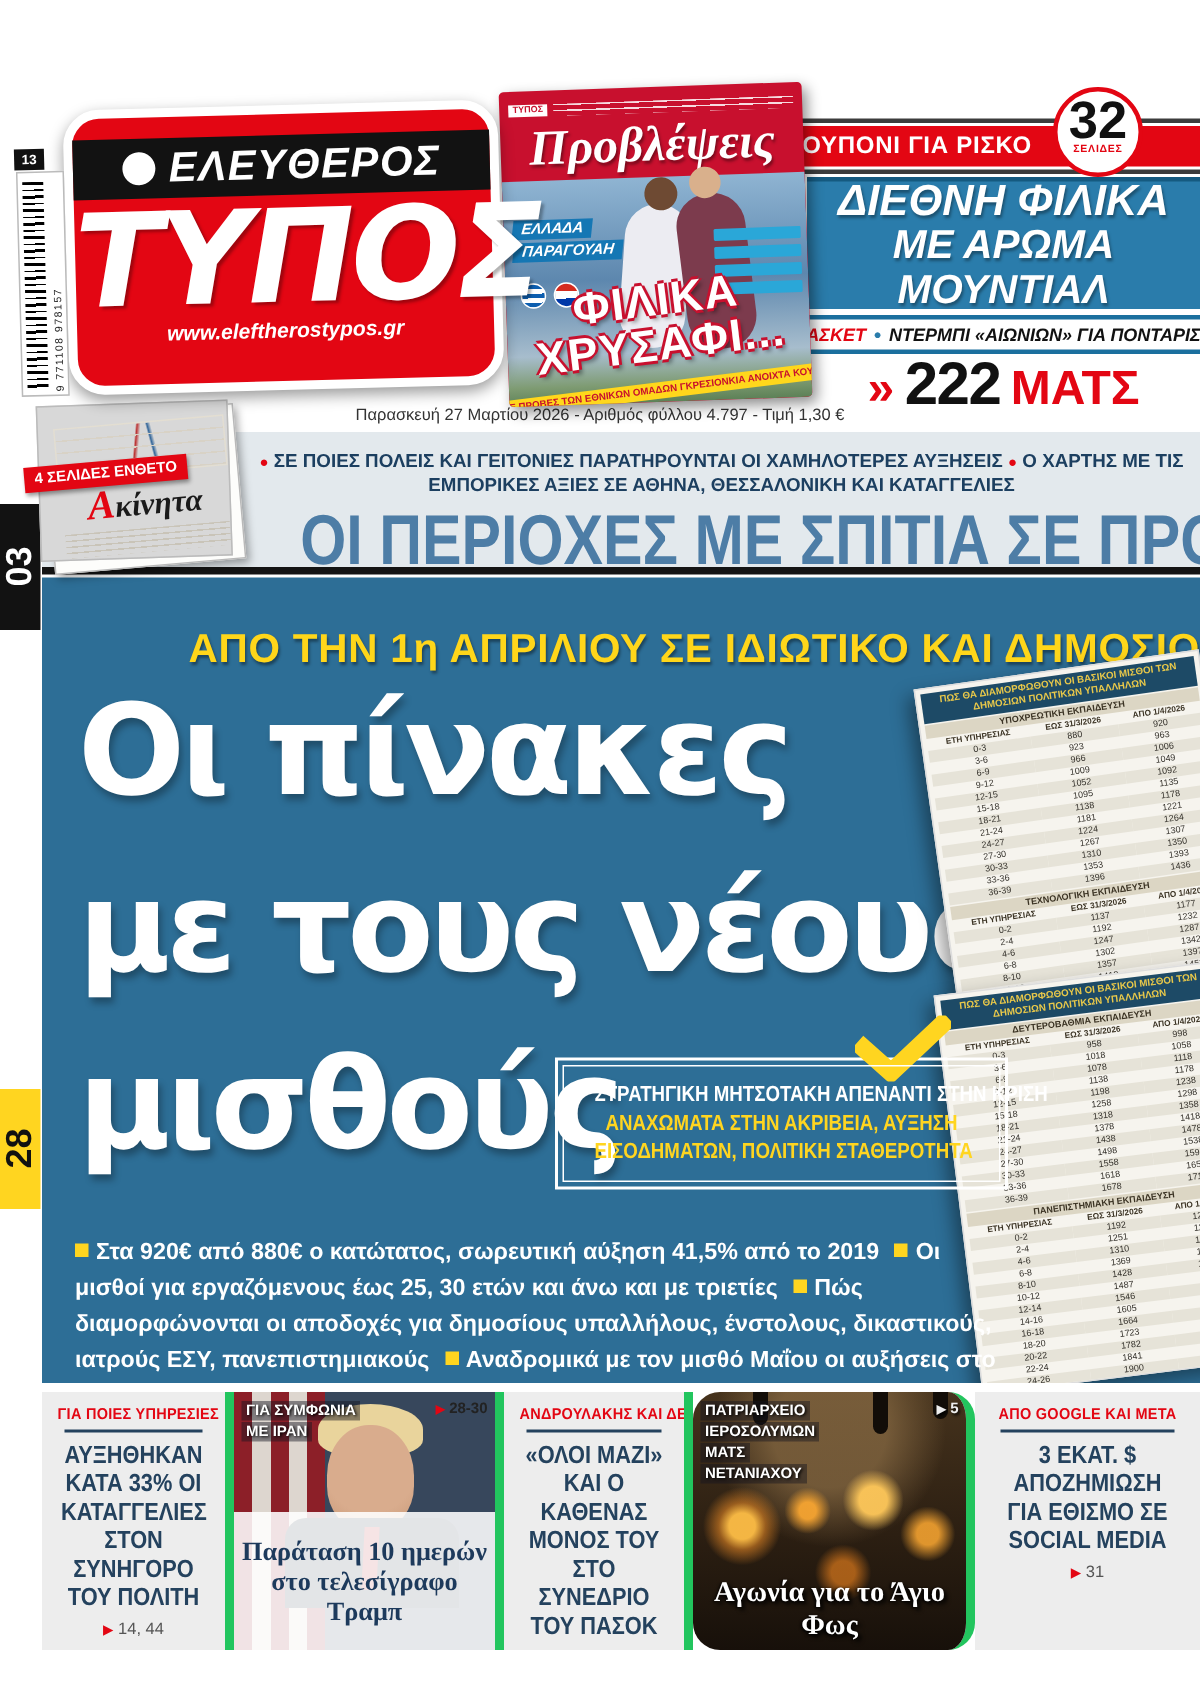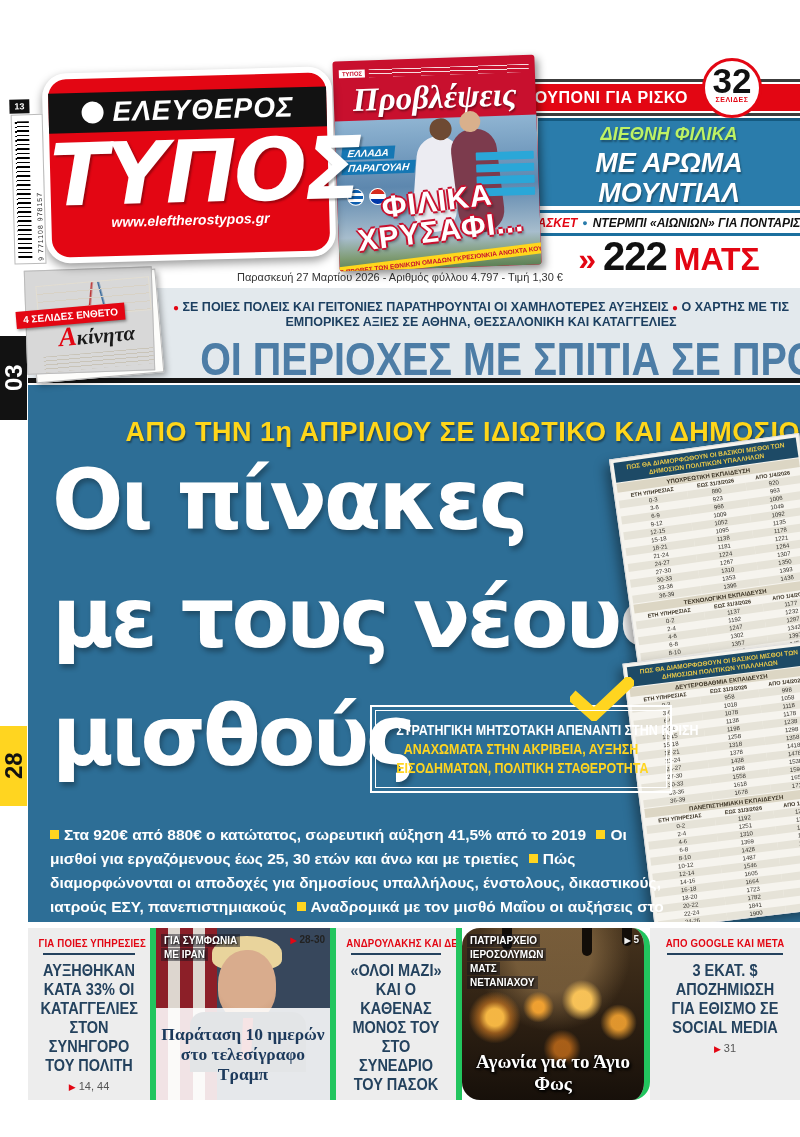--- a/index.html
+++ b/index.html
@@ -69,21 +69,21 @@
   .mag-side .sbar { width:58px; height:8px; background:#2aa7d8; border-radius:1px; }
   .mag-headline { position:absolute; left:0; top:128px; width:100%; text-align:center; transform:rotate(-5deg);
        color:#fff; font-weight:bold; font-size:30px; line-height:30px; letter-spacing:1px;
        text-shadow:-2px 0 #c8102e,2px 0 #c8102e,0 -2px #c8102e,0 2px #c8102e,2px 3px 3px rgba(0,0,0,.4); }
   .mag-subline { position:absolute; left:-6px; top:196px; width:115%; transform:rotate(-5deg);
        background:#ffd71c; color:#c8102e; font-weight:bold; font-size:6.5px; text-align:center; padding:2px 0; }
 
   
   .sports-box { position:absolute; left:538px; top:118px; width:262px; height:88px; background:#2a7cab;
                 border-top:3px solid #155a80; display:flex; flex-direction:column; justify-content:center; }
-  .sports-line1 { text-align:center; color:#bef264; font-weight:bold; font-style:italic; font-size:18px;
+  .sports-line1 { text-align:center; color:#ffffff; font-weight:bold; font-style:italic; font-size:29px;
                   line-height:28px; text-shadow:1px 2px 2px rgba(0,0,0,.35); }
   .sports-line2 { text-align:center; color:#fff; font-weight:bold; font-style:italic; font-size:27px;
                   line-height:30px; text-shadow:1px 2px 2px rgba(0,0,0,.35); }
   .basket-strip { position:absolute; left:538px; top:210px; width:262px; height:26px; background:#fff;
                   border-top:3px solid #1b6f9e; border-bottom:3px solid #1b6f9e; display:flex;
                   align-items:center; justify-content:center; gap:5px; font-size:12px; font-weight:bold;
                   font-style:italic; white-space:nowrap; }
   .basket-strip .k { color:#e30613; }
   .basket-strip .d { color:#2a7cab; font-size:9px; }
   .basket-strip .t { color:#111; }

